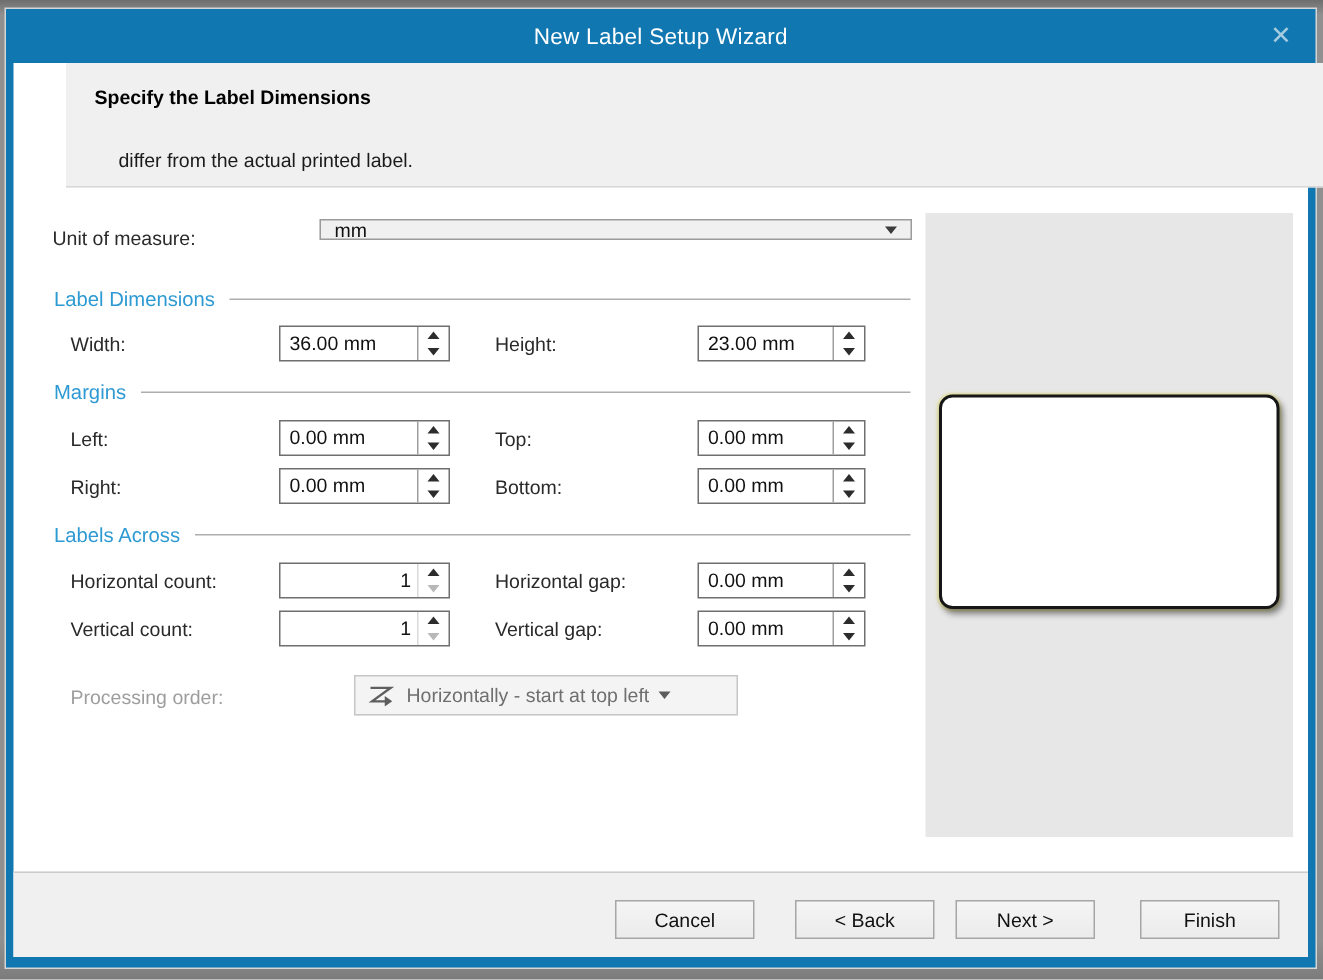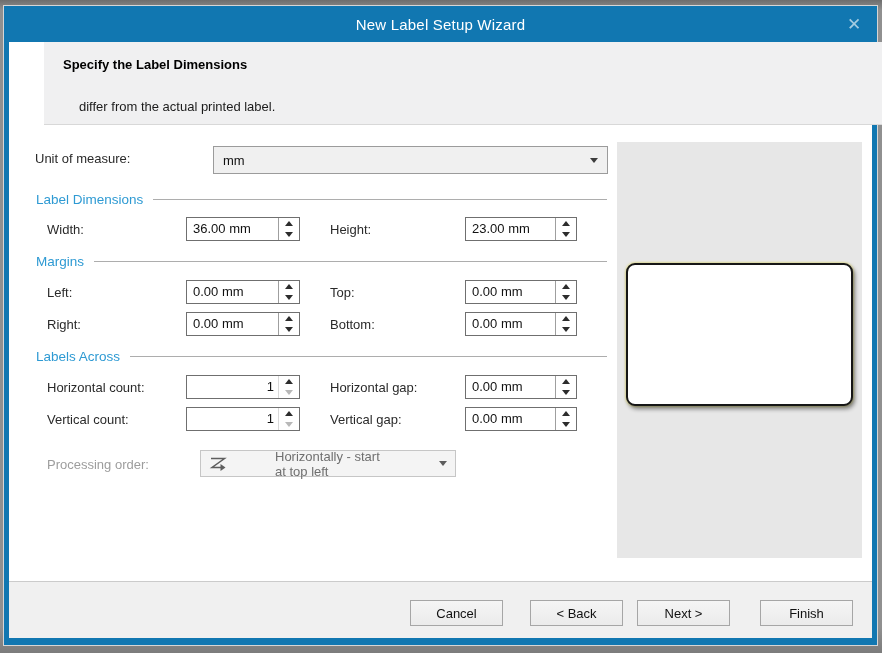--- a/index.html
+++ b/index.html
@@ -84,21 +84,21 @@
     </div>
 
     <div class="dialog-body">
 
       <div class="header-band">
         <div class="hdr-title">Specify the Label Dimensions</div>
         <div class="hdr-desc2">differ from the actual printed label.</div>
       </div>
 
       <div class="flabel" style="left:26px; top:109px;">Unit of measure:</div>
-      <div class="combo" style="left:204px; top:104px; width:395px; height:28px;align-items:center;">
+      <div class="combo" style="left:204px; top:104px; width:395px; height:14px;align-items:center;">
         <span>mm</span>
         <span class="caret"></span>
       </div>
 
       <div class="section-hdr" style="top:150px;">
         <span class="section-title">Label Dimensions</span>
         <span class="section-line"></span>
       </div>
 
       <div class="flabel" style="left:38px; top:180px;">Width:</div>
@@ -230,21 +230,21 @@
           <div class="sa">
               <i class="tri-up"></i>
             </div>
           <div class="sa">
               <i class="tri-down"></i>
             </div>
         </div>
       </div>
 
       <div class="flabel disabled" style="left:38px; top:415px;">Processing order:</div>
-      <div class="combo disabled" style="left:191px; top:408px; width:256px; height:27px; padding:0 8px;gap:40px;">
+      <div class="combo disabled" style="left:227px; top:408px; width:256px; height:27px; padding:0 8px;">
         <svg class="zicon" width="19" height="15" viewBox="0 0 19 15">
           <path d="M2 2.5 H15.5 L3 11.5 H12" fill="none" stroke="#5e5e5e" stroke-width="1.5"></path>
           <path d="M11.5 8 L16.5 11.5 L11.5 15 Z" fill="#5e5e5e"></path>
         </svg>
         <span>Horizontally - start at top left</span>
         <span class="caret"></span>
       </div>
 
       <div class="preview-panel">
         <div class="preview-label"></div>

